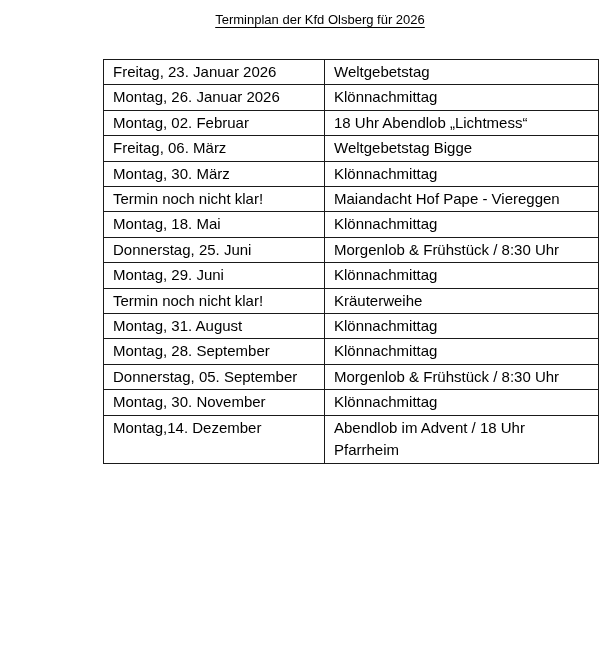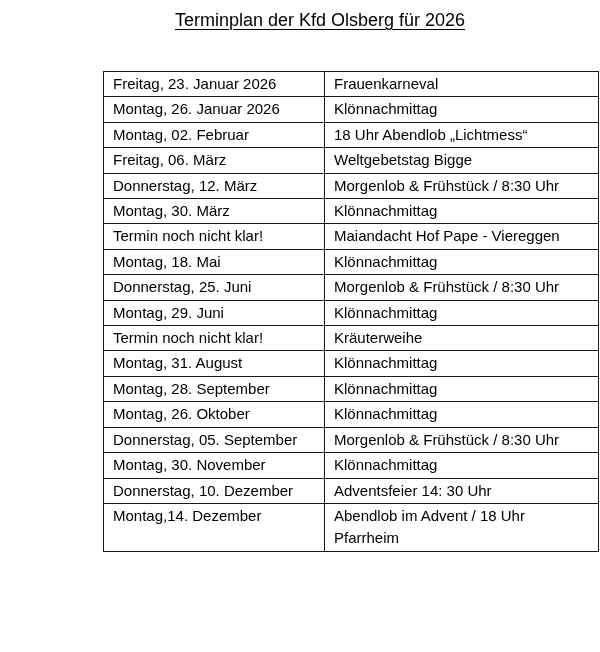--- a/index.html
+++ b/index.html
@@ -12,32 +12,32 @@
     height: 652px;
     background: #ffffff;
     color: #000000;
     font-family: "Liberation Sans", "DejaVu Sans", sans-serif;
     overflow: hidden;
   }
   .title {
     width: 560px;
     margin: 7px 0 0 40px;
     text-align: center;
-    font-size: 18px;
+    font-size: 13px;
     line-height: 26px;
     font-weight: 400;
     text-decoration: underline;
     text-underline-offset: 3px;
     text-decoration-thickness: 1.4px;
   }
   table.schedule {
     border-collapse: collapse;
     table-layout: fixed;
     width: 495px;
-    margin: 38px 0 0 103px;
+    margin: 26px 0 0 103px;
   }
   .col-date  { width: 221px; }
   .col-event { width: 274px; }
   td {
     border: 1.4px solid #1a1a1a;
     padding: 1px 6px 1px 9px;
     font-size: 15px;
     line-height: 22.4px;
     vertical-align: top;
     overflow: hidden;
@@ -50,43 +50,39 @@
 <h1 class="title">Terminplan der Kfd Olsberg für 2026</h1>
 
 <table class="schedule">
   <colgroup>
     <col class="col-date">
     <col class="col-event">
   </colgroup>
   <tbody>
   <tr>
     <td class="date">Freitag, 23. Januar 2026</td>
-    <td class="event">Frauenkarneval</td>
+    <td class="event">Weltgebetstag</td>
   </tr>
 
   <tr>
     <td class="date">Montag, 26. Januar 2026</td>
     <td class="event">Klönnachmittag</td>
   </tr>
 
   <tr>
     <td class="date">Montag, 02. Februar</td>
     <td class="event">18 Uhr Abendlob „Lichtmess“</td>
   </tr>
 
 
   <tr>
     <td class="date">Freitag, 06. März</td>
     <td class="event">Weltgebetstag Bigge</td>
   </tr>
 
-  <tr>
-    <td class="date">Donnerstag, 12. März</td>
-    <td class="event">Morgenlob &amp; Frühstück / 8:30 Uhr</td>
-  </tr>
 
   <tr>
     <td class="date">Montag, 30. März</td>
     <td class="event">Klönnachmittag</td>
   </tr>
 
 
 
   <tr>
     <td class="date">Termin noch nicht klar!</td>
@@ -117,39 +113,31 @@
     <td class="date">Montag, 31. August</td>
     <td class="event">Klönnachmittag</td>
   </tr>
 
 
   <tr>
     <td class="date">Montag, 28. September</td>
     <td class="event">Klönnachmittag</td>
   </tr>
 
-  <tr>
-    <td class="date">Montag, 26. Oktober</td>
-    <td class="event">Klönnachmittag</td>
-  </tr>
 
   <tr>
     <td class="date">Donnerstag, 05. September</td>
     <td class="event">Morgenlob &amp; Frühstück / 8:30 Uhr</td>
   </tr>
 
   <tr>
     <td class="date">Montag, 30. November</td>
     <td class="event">Klönnachmittag</td>
   </tr>
 
-  <tr>
-    <td class="date">Donnerstag, 10. Dezember</td>
-    <td class="event">Adventsfeier 14: 30 Uhr</td>
-  </tr>
 
   <tr>
     <td class="date">Montag,14. Dezember</td>
     <td class="event">Abendlob im Advent / 18 Uhr
 Pfarrheim</td>
   </tr>
 </tbody>
 </table>
 
 </body></html>

